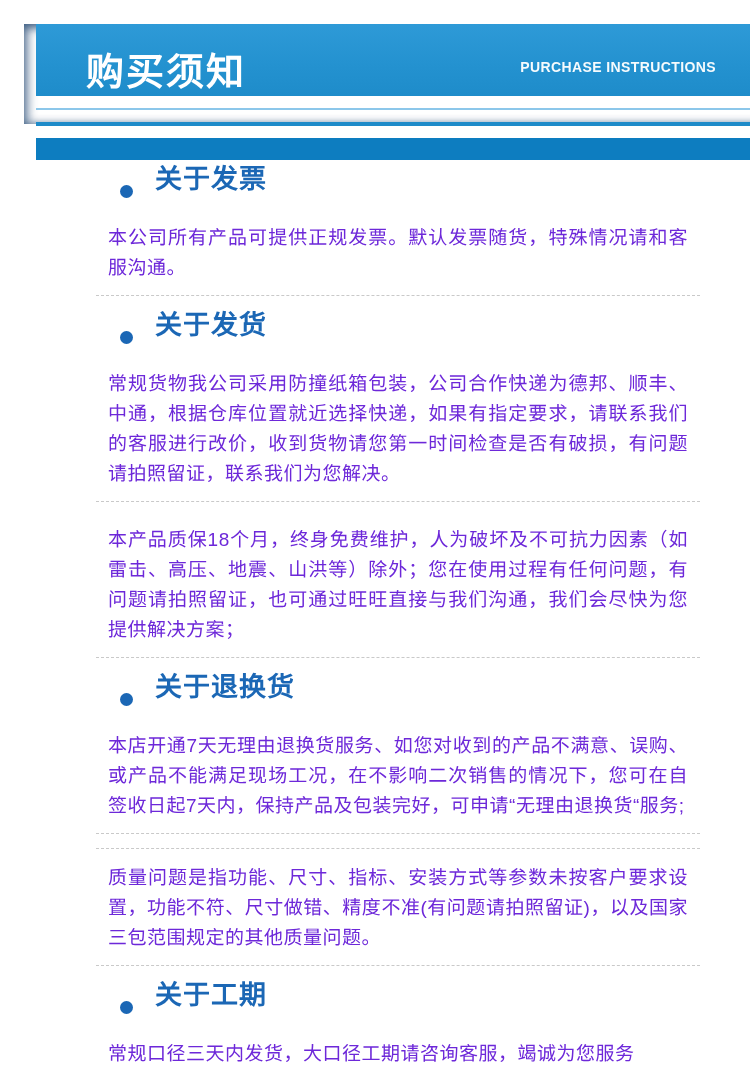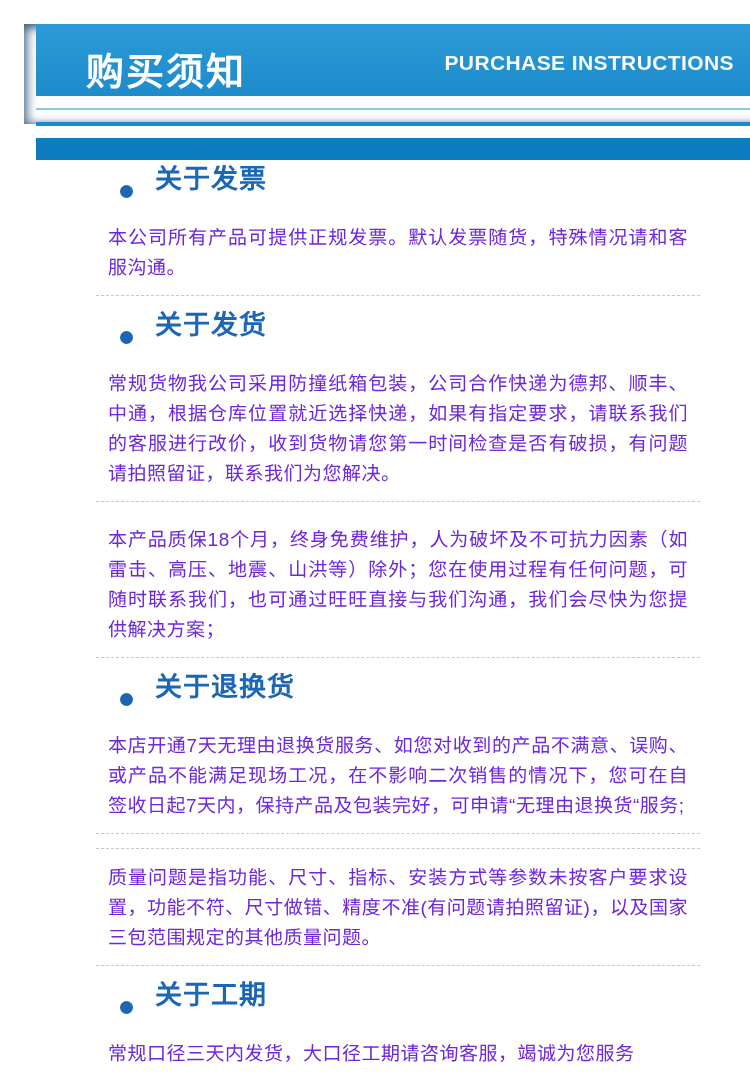--- a/index.html
+++ b/index.html
@@ -23,22 +23,22 @@
   }
   .header-sep  { height:2px; background:#8cc7ea; }
   .header-mid  { height:4px; background:#1e8bc9; }
   .header-strip{ height:22px; background:#0d7dc0; }
   .page-title {
     position:absolute; left:38px; top:13px;
     font-size:38px; line-height:46px; font-weight:bold; color:#ffffff;
     letter-spacing:2px;
   }
   .page-subtitle {
-    position:absolute; right:16px; bottom:9px;
-    font-size:21px; font-weight:bold; color:rgba(255,255,255,.96);
+    position:absolute; right:34px; bottom:9px;
+    font-size:14px; font-weight:bold; color:rgba(255,255,255,.96);
     letter-spacing:.4px;
   }
 
   
   .content { padding:0 38px 30px 60px; }
   .sec { margin-top:23px; }
   .sec.first { margin-top:49px; }
   .sec-head { display:flex; align-items:flex-end; height:37px; margin-bottom:13px; }
   .bullet {
     width:13px; height:13px; border-radius:50%; background:#1b67b5;
@@ -86,21 +86,21 @@
   <section class="sec">
     <div class="sec-head">
       <span class="bullet"></span>
       <h2 class="sec-title">关于发货</h2>
     </div>
     <p class="body-p">常规货物我公司采用防撞纸箱包装，公司合作快递为德邦、顺丰、中通，根据仓库位置就近选择快递，如果有指定要求，请联系我们的客服进行改价，收到货物请您第一时间检查是否有破损，有问题请拍照留证，联系我们为您解决。</p>
     <hr class="dash">
   </section>
 
   <section class="sec">
-    <p class="body-p">本产品质保18个月，终身免费维护，人为破坏及不可抗力因素（如雷击、高压、地震、山洪等）除外；您在使用过程有任何问题，可随时联系我们，也可通过旺旺直接与我们沟通，我们会尽快为您提供解决方案；</p>
+    <p class="body-p">本产品质保18个月，终身免费维护，人为破坏及不可抗力因素（如雷击、高压、地震、山洪等）除外；您在使用过程有任何问题，有问题请拍照留证，也可通过旺旺直接与我们沟通，我们会尽快为您提供解决方案；</p>
     <hr class="dash">
   </section>
 
   <section class="sec">
     <div class="sec-head">
       <span class="bullet"></span>
       <h2 class="sec-title">关于退换货</h2>
     </div>
     <p class="body-p">本店开通7天无理由退换货服务、如您对收到的产品不满意、误购、或产品不能满足现场工况，在不影响二次销售的情况下，您可在自签收日起7天内，保持产品及包装完好，可申请“无理由退换货“服务;</p>
     <hr class="dash mid">

